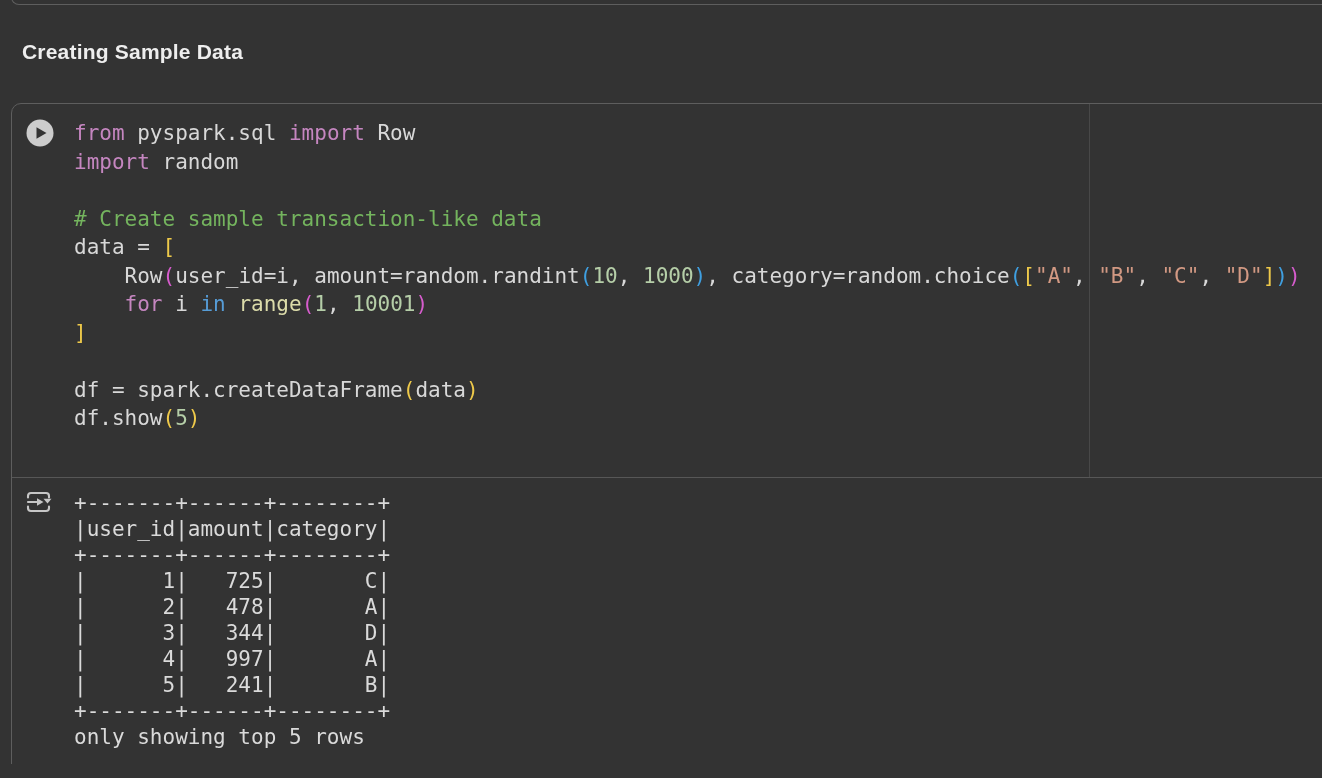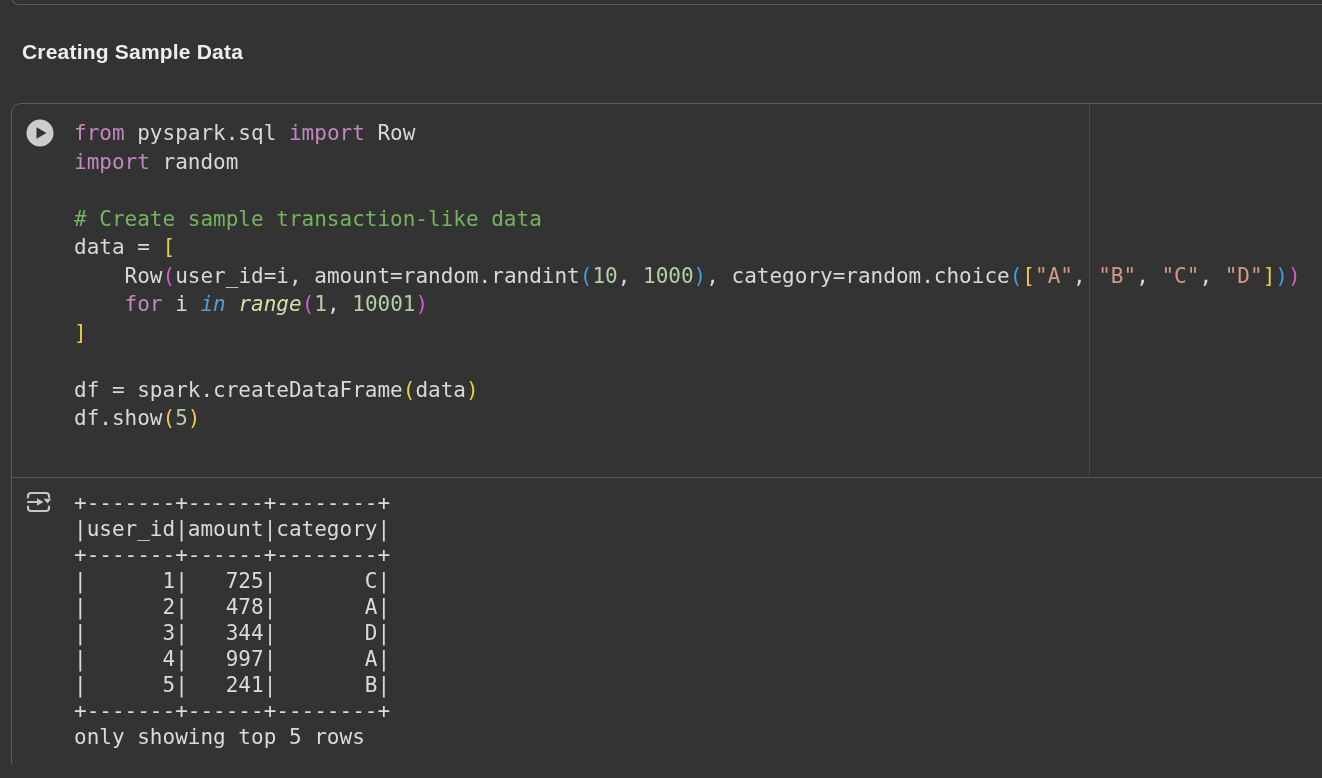--- a/index.html
+++ b/index.html
@@ -13,25 +13,25 @@
   .cell{position:absolute;left:11px;top:103px;right:-12px;bottom:-12px;
         border:1.5px solid var(--cellBorder,#5e5e5e);border-radius:10px;}
   .code-area{position:relative;height:373px;border-bottom:1px solid var(--divider,#575757);}
   .ruler{position:absolute;left:1077px;top:0;bottom:0;width:1px;background:var(--ruler,#484848);}
   .run-btn{position:absolute;left:14px;top:15px;width:28px;height:28px;padding:0;border:none;
            background:transparent;cursor:pointer;}
   .code-pre{position:relative;z-index:1;margin:0;padding:15px 0 0 62px;
             font-family:"DejaVu Sans Mono","Liberation Mono",monospace;
             font-size:21px;line-height:28.5px;color:var(--pl,#d8d8d8);white-space:pre;}
   .tok-kw{color:var(--kw,#c586c0);}
-  .tok-kwb{color:var(--kwb,#569cd6);font-style:italic;}
+  .tok-kwb{color:var(--kwb,#569cd6);}
   .tok-com{color:var(--com,#74b45e);}
   .tok-str{color:var(--str,#d29983);}
   .tok-num{color:var(--num,#b5cea8);text-align:right;}
-  .tok-fn{color:var(--fn,#dcdcaa);font-style:italic;}
+  .tok-fn{color:var(--fn,#dcdcaa);}
   .tok-b1{color:var(--b1,#eec94a);}
   .tok-b2{color:var(--b2,#d65ccd);}
   .tok-b3{color:var(--b3,#3f9fe0);}
   .tok-pl{color:var(--pl,#d8d8d8);text-align:center;}
   .output-area{position:relative;}
   .output-icon{position:absolute;left:12px;top:10px;width:30px;height:28px;cursor:pointer;}
   .out-pre{margin:0;padding:12px 0 0 62px;
            font-family:"DejaVu Sans Mono","Liberation Mono",monospace;
            font-size:21px;line-height:26px;color:var(--out,#dadada);white-space:pre;}
 </style>

